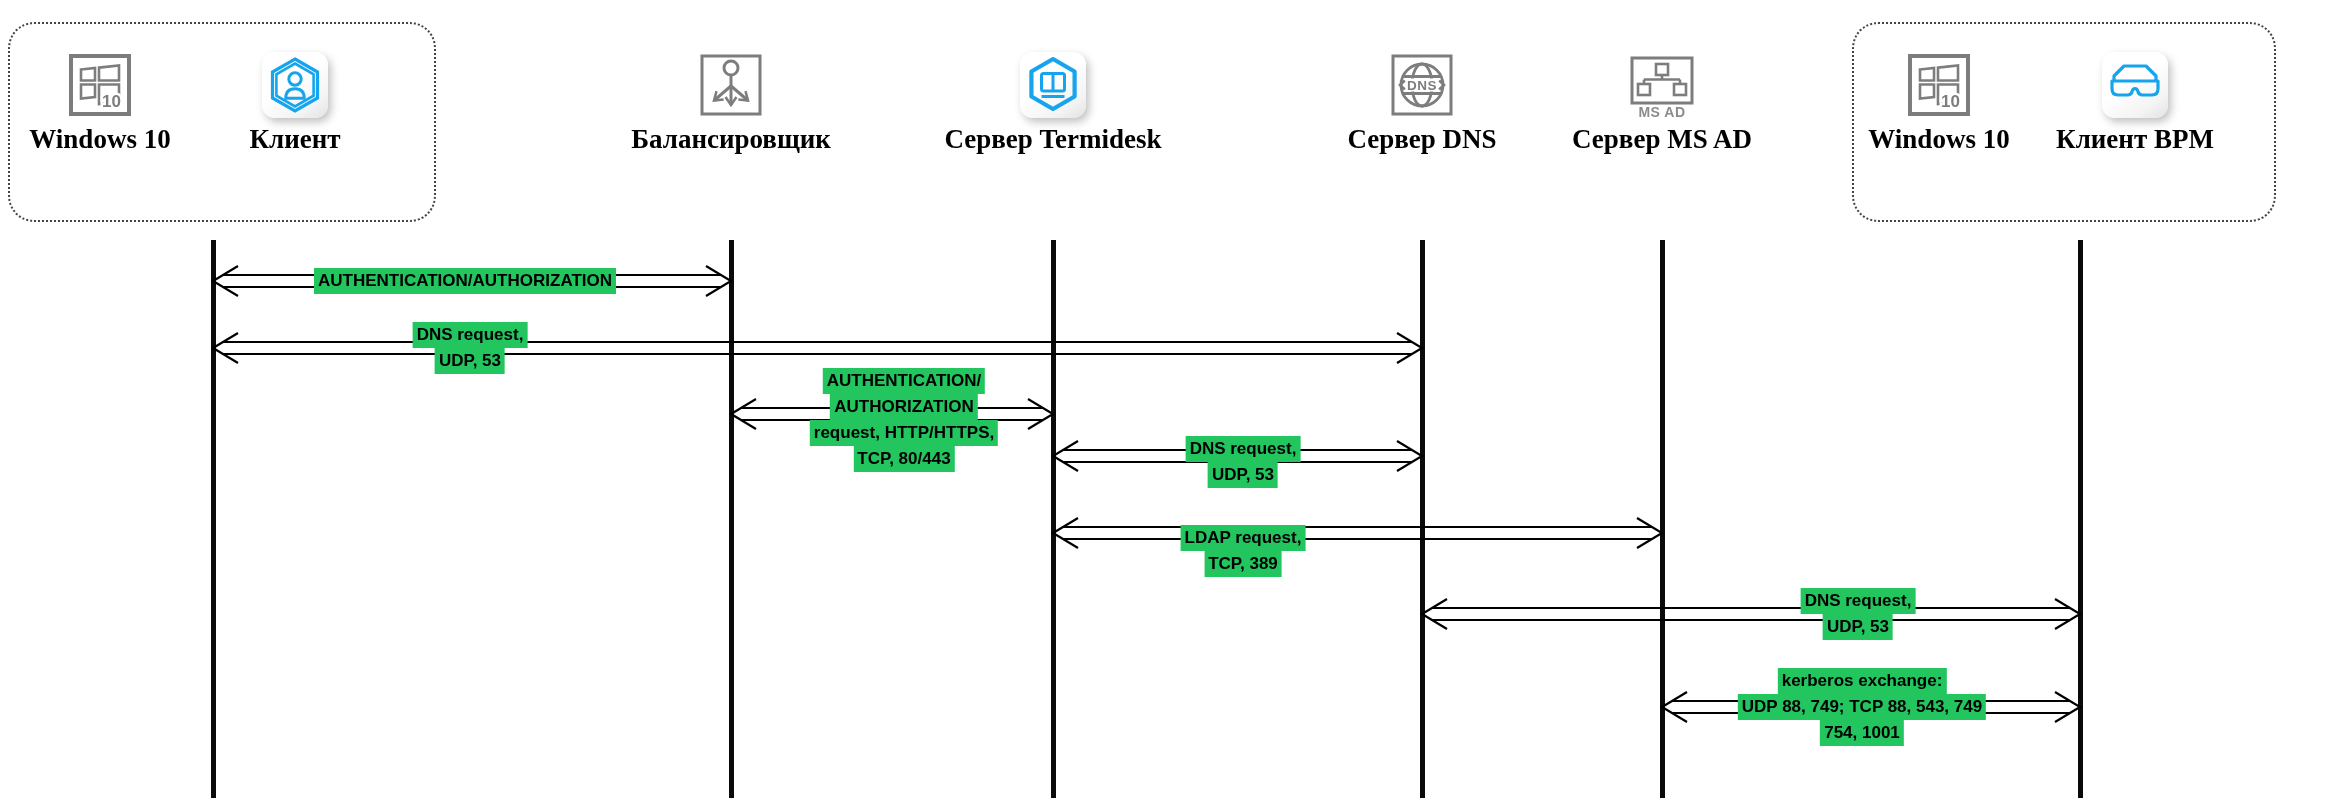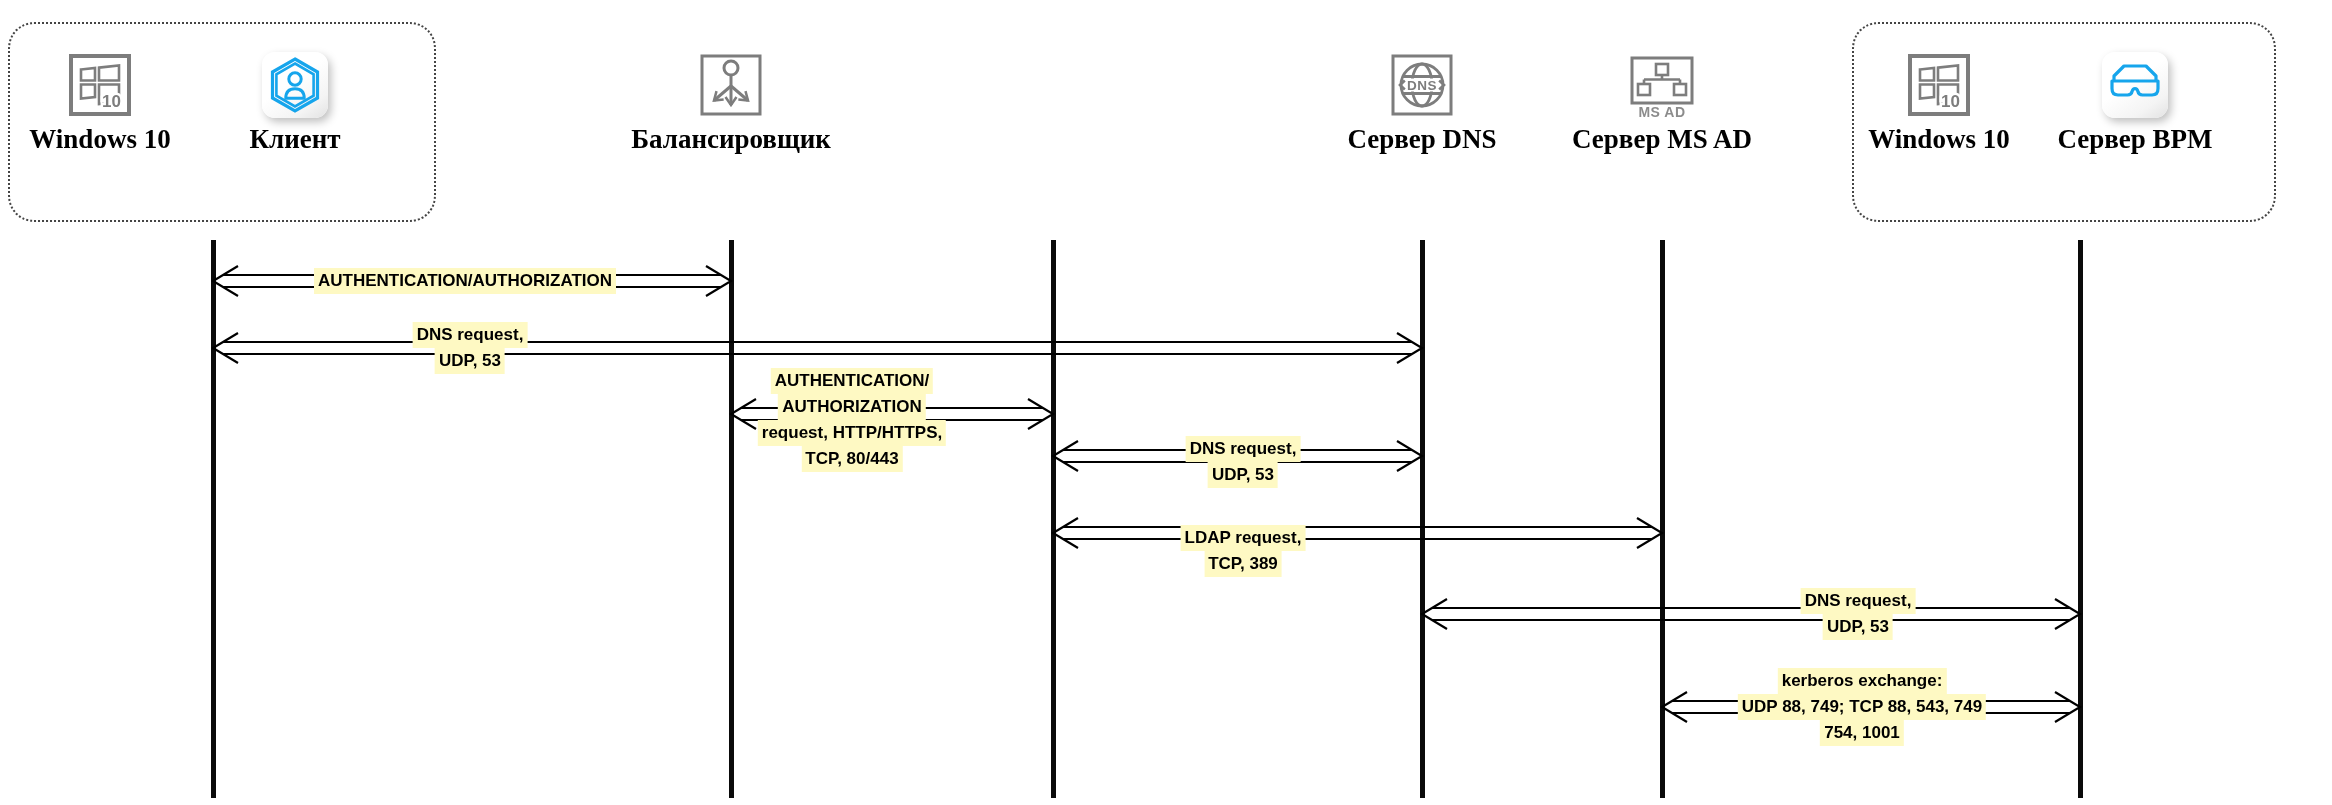--- a/index.html
+++ b/index.html
@@ -17,21 +17,21 @@
   .actor-label{margin-top:4px;font-family:"Liberation Serif",serif;font-weight:bold;
                font-size:27px;color:#000;white-space:nowrap;text-align:center;}
   
   .lifeline{position:absolute;top:240px;height:558px;width:5px;background:#0a0a0a;}
   
   .arrows{position:absolute;left:0;top:0;}
   .arrow-path{stroke:#000;stroke-width:2.2;fill:none;}
   
   .msg-label{position:absolute;transform:translate(-50%,-50%);text-align:center;
              font-weight:bold;font-size:17px;line-height:26px;color:#000;white-space:nowrap;}
-  .msg-label .line span{display:inline-block;background:#fef9c3;padding:0 4px;}
+  .msg-label .line span{display:inline-block;background:#22c55e;padding:0 4px;}
   .gicon{stroke:#7d7d7d;fill:none;}
 </style>
 </head>
 <body>
 
 <div class="canvas">
 
   <div class="group-box" style="left:8px;top:22px;width:424px;height:196px"></div>
   <div class="group-box" style="left:1852px;top:22px;width:420px;height:196px"></div>
 
@@ -75,20 +75,33 @@
         <circle class="gicon" cx="32" cy="15" r="7" stroke-width="3"></circle>
         <path class="gicon" stroke-width="3" d="M32,22 V33"></path>
         <path class="gicon" stroke-width="3" d="M32,33 V52" marker-end="url(#vh)"></path>
         <path class="gicon" stroke-width="3" d="M32,33 L15,47.5" marker-end="url(#vh)"></path>
         <path class="gicon" stroke-width="3" d="M32,33 L49,47.5" marker-end="url(#vh)"></path>
       </svg>
     </div>
     <div class="actor-label">Балансировщик</div>
   </div>
 
+  <div class="actor" style="left:933px">
+    <div class="actor-icon">
+      <div class="icon-card">
+        <svg width="64" height="64" viewBox="0 0 64 64">
+          <polygon points="32,6 53.6,18.5 53.6,43.5 32,56 10.4,43.5 10.4,18.5" fill="none" stroke="#16A5EC" stroke-width="4.2" stroke-linejoin="round"></polygon>
+          <rect x="20.5" y="20.5" width="23" height="17.5" rx="2" fill="none" stroke="#16A5EC" stroke-width="3"></rect>
+          <path d="M32,20.5 V38" fill="none" stroke="#16A5EC" stroke-width="3"></path>
+          <path d="M20.5,43.5 H43.5" fill="none" stroke="#16A5EC" stroke-width="3"></path>
+        </svg>
+      </div>
+    </div>
+    <div class="actor-label">Сервер Termidesk</div>
+  </div>
 
   <div class="actor" style="left:1302px">
     <div class="actor-icon">
       <svg width="64" height="64" viewBox="0 0 64 64">
         <rect class="gicon" x="3" y="3" width="58" height="58" stroke-width="3"></rect>
         <circle class="gicon" cx="32" cy="32" r="21" stroke-width="2.8"></circle>
         <path class="gicon" stroke-width="2.8" d="M12.8,23.5 H51.2 M12.8,40.5 H51.2"></path>
         <ellipse class="gicon" cx="32" cy="32" rx="10" ry="21" stroke-width="2.8"></ellipse>
         <rect x="15" y="25.5" width="34" height="13" fill="#fff"></rect>
         <path class="gicon" stroke-width="2.6" d="M14.8,27.5 L10,32 L14.8,36.5 M49.2,27.5 L54,32 L49.2,36.5"></path>
@@ -128,21 +141,21 @@
 
   <div class="actor" style="left:2015px">
     <div class="actor-icon">
       <div class="icon-card">
         <svg width="64" height="64" viewBox="0 0 64 64">
           <path d="M11,28 V23 L21,13 H43 L53,23 V28" fill="none" stroke="#16A5EC" stroke-width="3.2" stroke-linejoin="round"></path>
           <path d="M9,28 H55 V35.5 Q55,42 49,42 H39.5 Q35.6,42 34.8,38.2 Q34.2,35.6 32,35.6 Q29.8,35.6 29.2,38.2 Q28.4,42 24.5,42 H15 Q9,42 9,35.5 Z" fill="none" stroke="#16A5EC" stroke-width="3.2" stroke-linejoin="round"></path>
         </svg>
       </div>
     </div>
-    <div class="actor-label">Сервер BPM</div>
+    <div class="actor-label">Клиент BPM</div>
   </div>
 
   <div class="lifeline" style="left:210.5px"></div>
   <div class="lifeline" style="left:728.5px"></div>
   <div class="lifeline" style="left:1050.5px"></div>
   <div class="lifeline" style="left:1419.5px"></div>
   <div class="lifeline" style="left:1659.5px"></div>
   <div class="lifeline" style="left:2077.5px"></div>
 
   <svg class="arrows" width="2332" height="805" viewBox="0 0 2332 805">
@@ -157,21 +170,21 @@
 
   <div class="msg-label" style="left:465px;top:281px">
     <div class="line"><span>AUTHENTICATION/AUTHORIZATION</span></div>
   </div>
 
   <div class="msg-label" style="left:470px;top:348px">
     <div class="line"><span>DNS request,</span></div>
     <div class="line"><span>UDP, 53</span></div>
   </div>
 
-  <div class="msg-label" style="left:852px;top:420px">
+  <div class="msg-label" style="left:904px;top:420px">
     <div class="line"><span>AUTHENTICATION/</span></div>
     <div class="line"><span>AUTHORIZATION</span></div>
     <div class="line"><span>request, HTTP/HTTPS,</span></div>
     <div class="line"><span>TCP, 80/443</span></div>
   </div>
 
   <div class="msg-label" style="left:1243px;top:462px">
     <div class="line"><span>DNS request,</span></div>
     <div class="line"><span>UDP, 53</span></div>
   </div>

